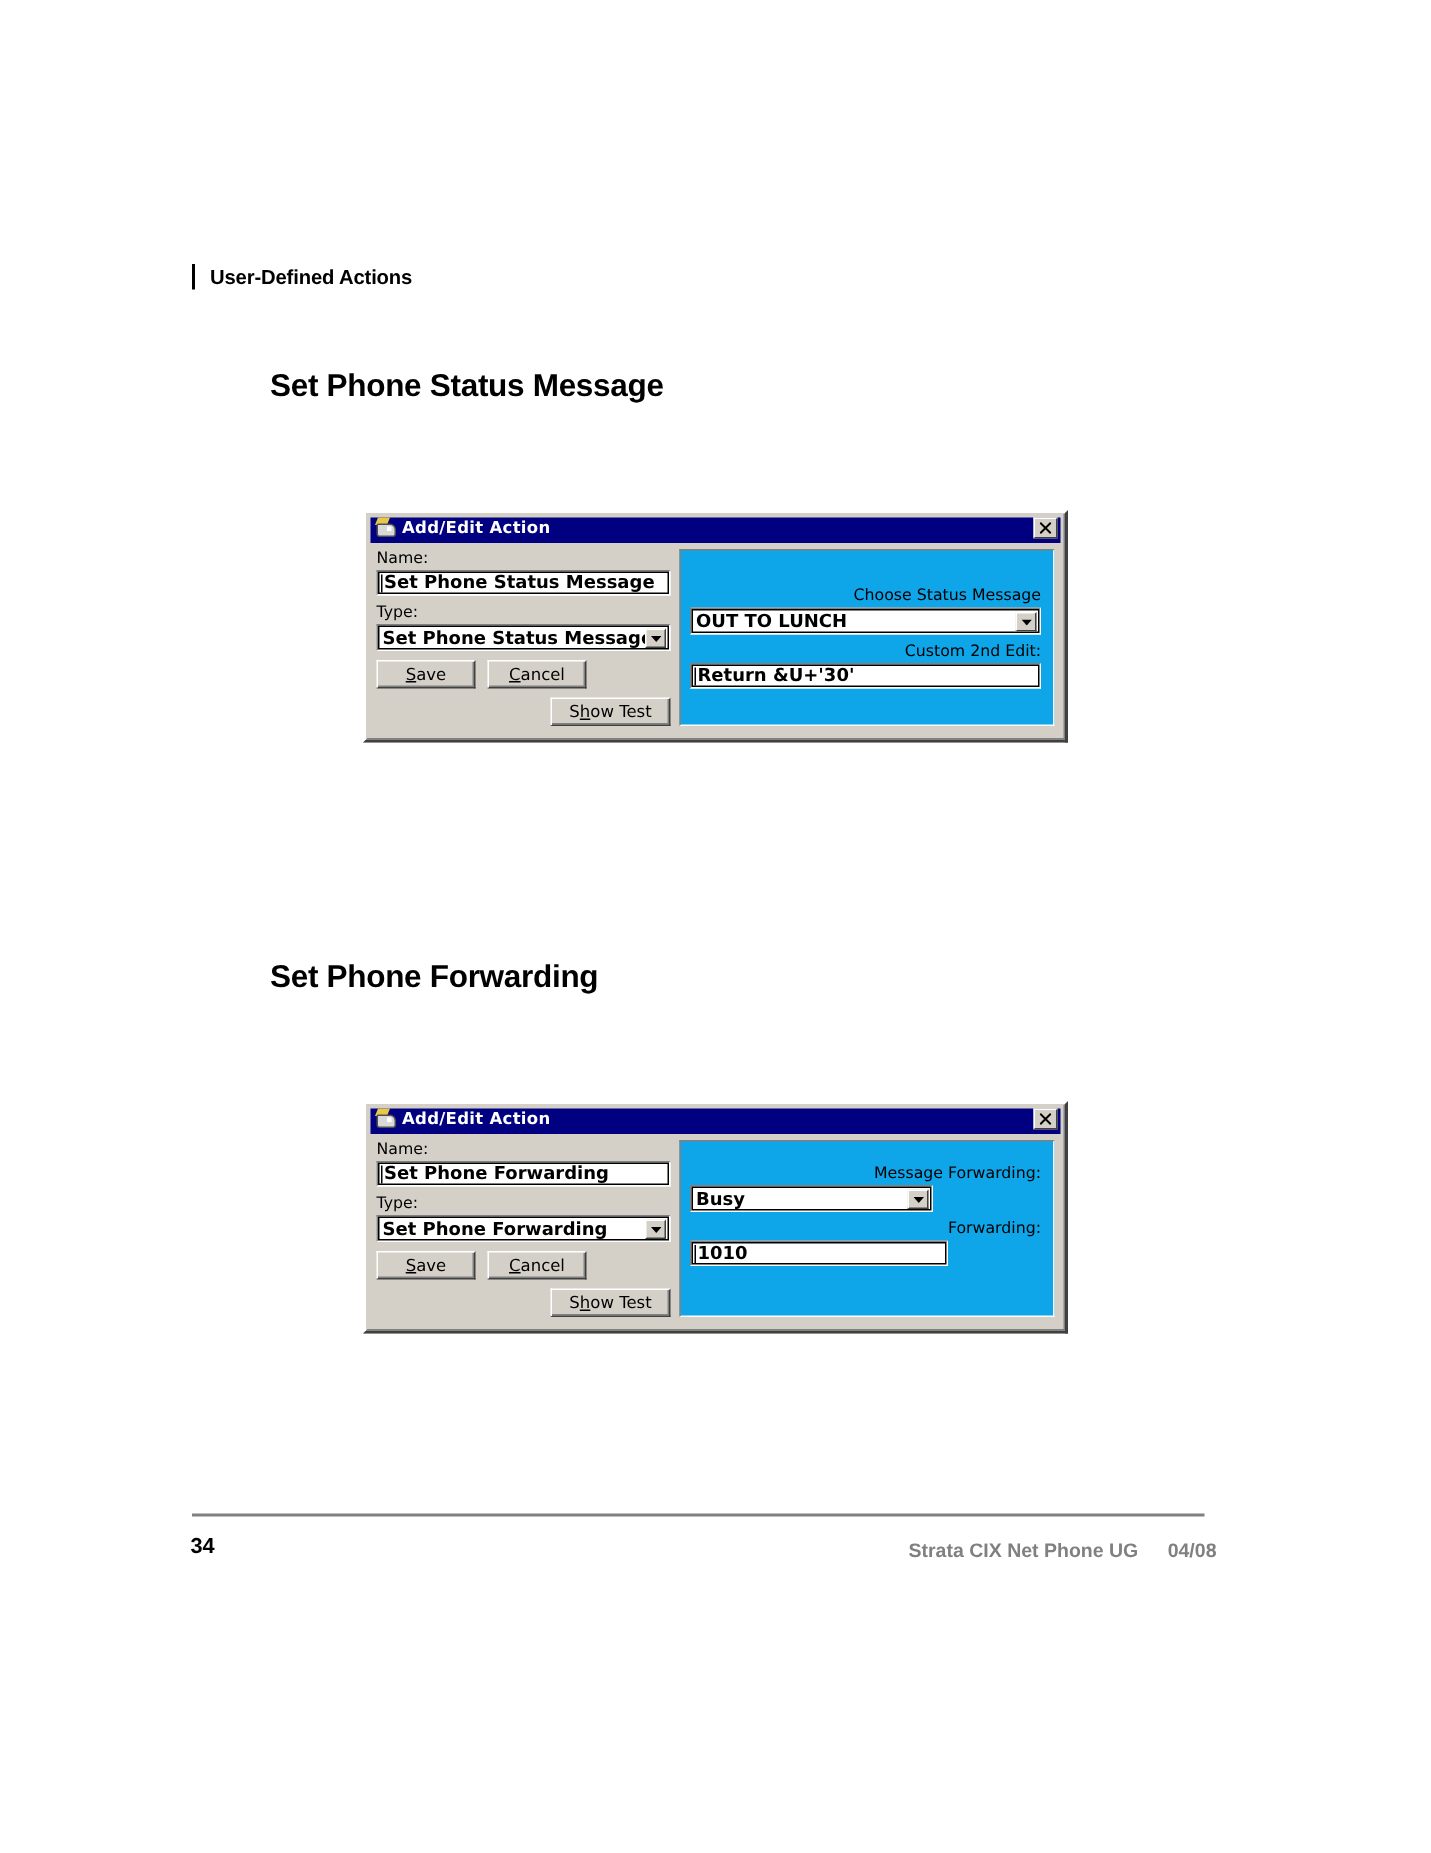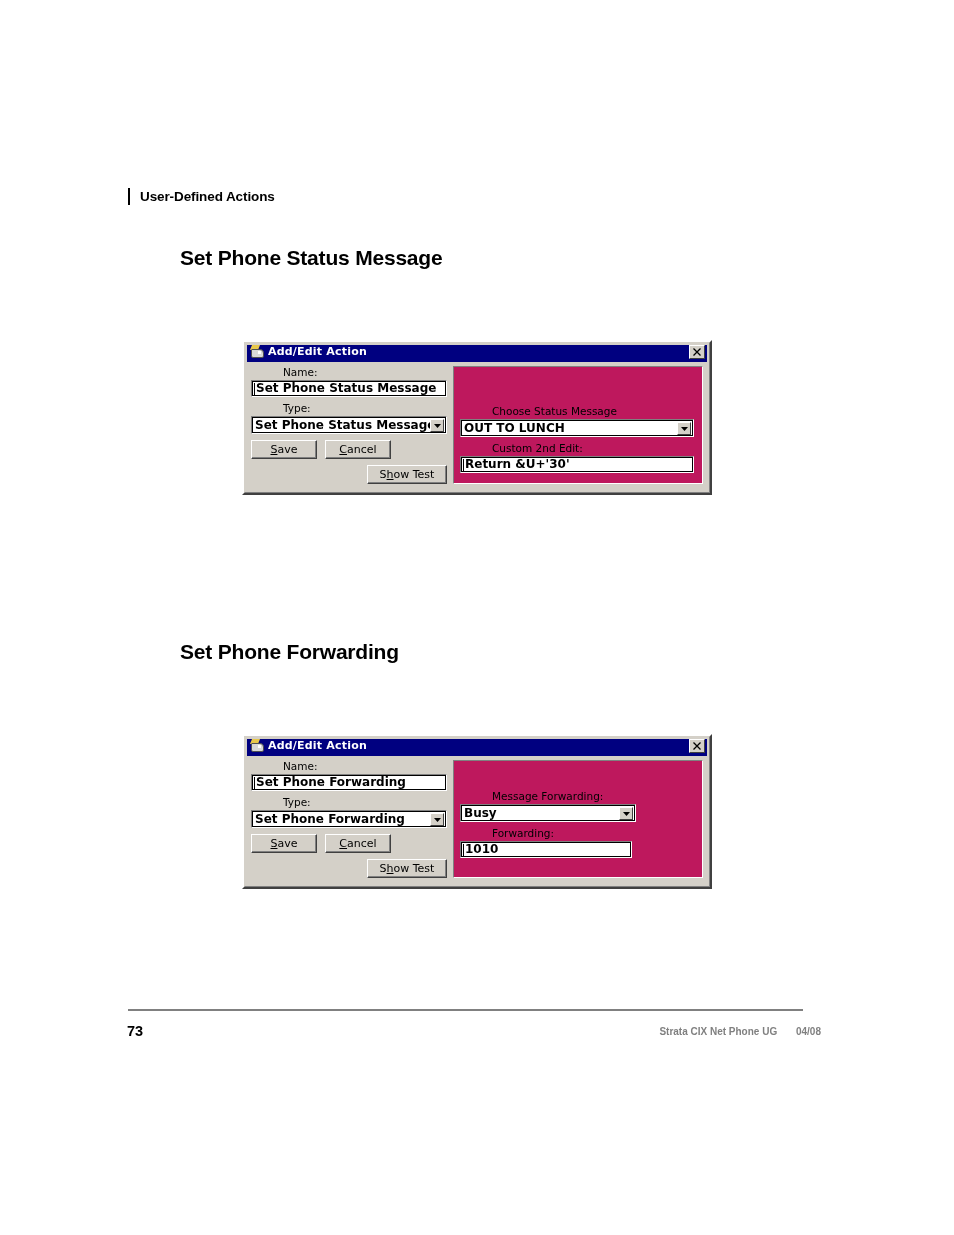--- a/index.html
+++ b/index.html
@@ -13,21 +13,21 @@
     height: 1235px;
     position: relative;
     font-family: "Liberation Sans", sans-serif;
     -webkit-font-smoothing: antialiased;
   }
 
   
   .running-head {
     position: absolute;
     left: 128px;
-    top: 188px;
+    top: 176px;
     width: 420px;
     padding-left: 10px;
     border-left: 2px solid #000000;
   }
   .running-head .rh-title {
     font-size: 13.5px;
     font-weight: bold;
     color: #000000;
     line-height: 17px;
     letter-spacing: -0.1px;
@@ -140,36 +140,36 @@
     display: flex;
     padding: 4px 4px 6px 4px;
     gap: 6px;
   }
   .dlg-left {
     width: 196px;
     flex: 0 0 auto;
   }
   .dlg-right {
     flex: 1 1 auto;
-    background: #be185d;
+    background: #0ea5e9;
     border-top: 1px solid #808080;
     border-left: 1px solid #808080;
     border-right: 1px solid #ffffff;
     border-bottom: 1px solid #ffffff;
-    padding: 20px 8px 8px 6px;
-    box-sizing: border-box;
+    padding: 6px 8px 8px 6px;
+    box-sizing: border-box;
+    text-align: right;
   }
 
   .fld-label {
     font-size: 10.5px;
     color: #000000;
     line-height: 13px;
     margin-bottom: 1px;
     white-space: nowrap;
-    margin-left: 32px;
   }
   .txt-input {
     background: #ffffff;
     border-top: 1px solid #808080;
     border-left: 1px solid #808080;
     border-right: 1px solid #ffffff;
     border-bottom: 1px solid #ffffff;
     outline: 1px solid #000000;
     outline-offset: -2px;
     height: 17px;
@@ -280,22 +280,22 @@
     position: absolute;
     left: 127px;
     top: 1023px;
     font-size: 14.5px;
     font-weight: bold;
     color: #000000;
   }
   .footer-right {
     position: absolute;
     top: 1026px;
-    right: 133px;
-    font-size: 10px;
+    right: 143px;
+    font-size: 13px;
     font-weight: bold;
     color: #808080;
     white-space: nowrap;
   }
   .footer-right .doc-date { margin-left: 16px; }
 </style>
 </head>
 <body>
 
 <div class="running-head">
@@ -424,35 +424,35 @@
               <span>S</span>
               <u>h</u>
               <span>ow Test</span>
             </span>
         </div>
       </div>
 
       <div class="dlg-right">
         <div class="gap-md"></div>
         <div class="fld-label">Message Forwarding:</div>
-        <div class="combo" style="width:176px;">
+        <div class="combo" style="width:162px;">
           <span>Busy</span>
           <span class="combo-arrow">
             <svg width="7" height="4" viewBox="0 0 7 4" aria-hidden="true">
               <path d="M0 0 L7 0 L3.5 4 Z" fill="#000000"></path>
             </svg>
           </span>
         </div>
         <div class="gap-sm"></div>
         <div class="fld-label">Forwarding:</div>
         <div class="txt-input with-caret" style="width:172px;">1010</div>
       </div>
 
     </div>
   </div>
 </div>
 
 <div class="footer-rule"></div>
-<div class="footer-pagenum">73</div>
+<div class="footer-pagenum">34</div>
 <div class="footer-right">
   <span>Strata CIX Net Phone UG</span>
   <span class="doc-date">04/08</span>
 </div>
 
 </body></html>

